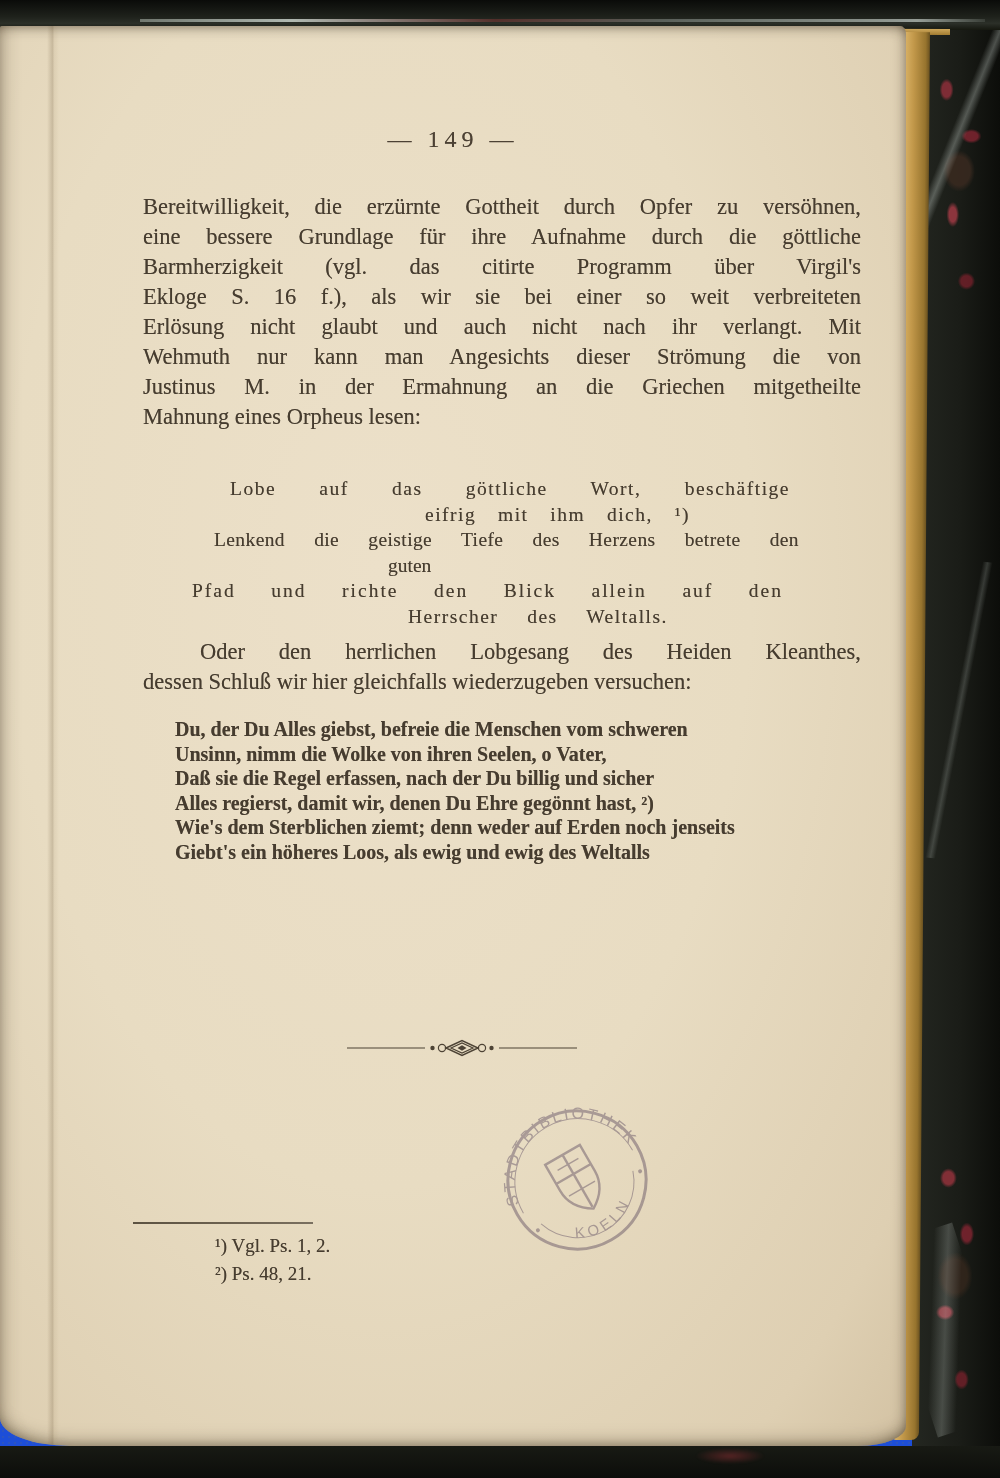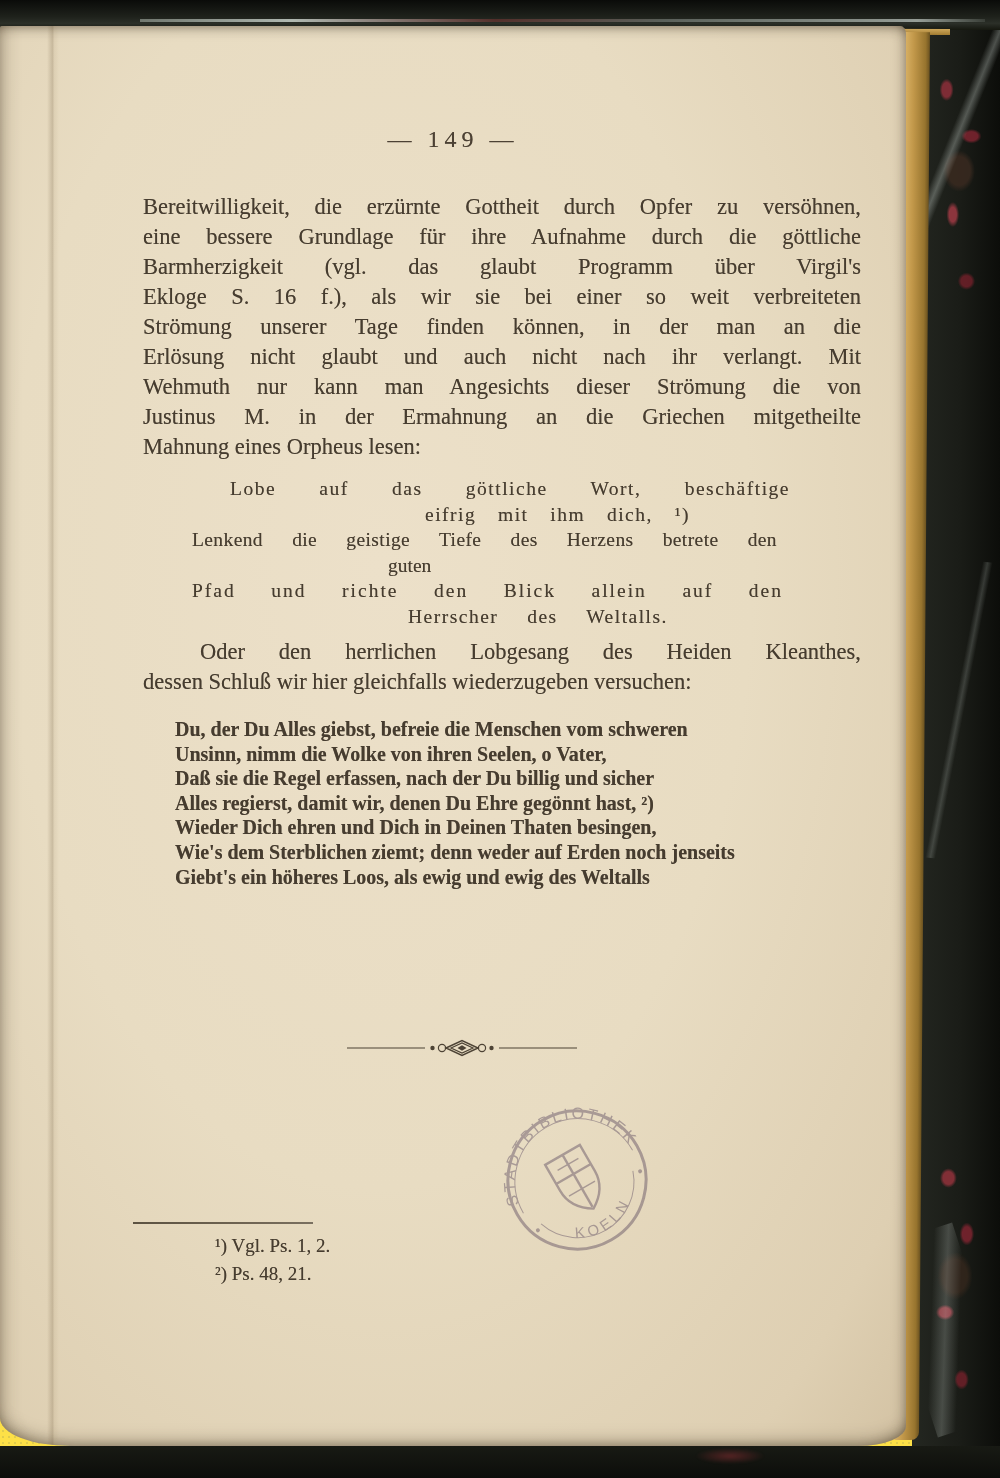--- a/index.html
+++ b/index.html
@@ -1,17 +1,17 @@
 <!DOCTYPE html>
 <html><head>
 <meta charset="utf-8">
 <style>
   html,body { margin:0; padding:0; background:#0e0f0c; }
   .scene { position:relative; width:1000px; height:1478px; overflow:hidden;
-           background:#fde047; font-family:"Liberation Serif", serif; }
+           background:#1d4ed8; font-family:"Liberation Serif", serif; }
   .cloth { position:absolute; inset:0;
            background-image: radial-gradient(rgba(100,112,96,.18) 1px, transparent 1.3px);
            background-size:6px 6px; }
   
   .cover-top { position:absolute; left:0; top:0; width:1000px; height:30px;
            background:linear-gradient(to bottom,#0a0b09,#1e211b 55%,#2b2f28 78%,#15170f); }
   .cover-top-highlight { position:absolute; left:140px; top:19px; width:845px; height:3px;
            background:linear-gradient(to right, rgba(205,215,205,.45), rgba(235,245,238,.7) 18%,
              rgba(170,60,60,.35) 42%, rgba(190,200,195,.35) 62%, rgba(225,235,228,.6) 92%, rgba(140,150,142,.2));
            filter:blur(.4px); }
@@ -62,21 +62,21 @@
   .txt { color:#463c2f; text-shadow:0 0 .5px rgba(70,60,47,.55); }
   .pageno { position:absolute; top:100px; left:0; width:100%; text-align:center;
            font-size:24px; letter-spacing:5px; color:#4c4134; }
   .para1 { position:absolute; left:143px; top:166px; width:718px; font-size:22.5px; line-height:30px; }
   .para2 { position:absolute; left:143px; top:611px; width:718px; font-size:22.5px; line-height:30px; }
   .jl { text-align:justify; text-align-last:justify; }
   .p2-0 { padding-left:57px; text-align:justify; text-align-last:justify; }
   .verse1 { position:absolute; left:143px; top:450px; width:718px; font-size:19.5px; line-height:25.5px; }
   .v1-0 { margin-left:87px;  width:560px; letter-spacing:1.5px; word-spacing:7px; text-align:justify; text-align-last:justify; }
   .v1-1 { margin-left:282px; width:265px; letter-spacing:1.5px; word-spacing:4px; text-align:justify; text-align-last:justify; }
-  .v1-2 { margin-left:49px;  width:585px; letter-spacing:.4px;  word-spacing:4px; text-align:justify; text-align-last:justify; }
+  .v1-2 { margin-left:71px;  width:585px; letter-spacing:.4px;  word-spacing:4px; text-align:justify; text-align-last:justify; }
   .v1-3 { margin-left:245px; }
   .v1-4 { margin-left:49px;  width:591px; letter-spacing:2px;   word-spacing:9px; text-align:justify; text-align-last:justify; }
   .v1-5 { margin-left:265px; width:260px; letter-spacing:1.5px; text-align:justify; text-align-last:justify; }
   .verse2 { position:absolute; left:175px; top:691px; width:700px; font-size:20px; line-height:24.6px;font-weight:bold; }
   .divider { position:absolute; left:345px; top:1009px; }
   .stamp { position:absolute; left:491px; top:1068px; width:172px; height:172px;
            transform:rotate(-30deg); opacity:.62; mix-blend-mode:multiply; }
   .fnrule { position:absolute; left:133px; top:1196px; width:180px; height:2px;
            background:linear-gradient(to right,#5c5241,#6d6250 55%, #7a7060); }
   .fns { position:absolute; left:215px; top:1206px; font-size:19px; line-height:28px; }
@@ -100,23 +100,22 @@
   <div class="bottom-smudge"></div>
 
   <div class="page">
     <div class="crease"></div>
 
     <div class="pageno txt">— 149 —</div>
 
     <div class="para1 txt">
       <div class="jl">Bereitwilligkeit, die erzürnte Gottheit durch Opfer zu versöhnen,</div>
       <div class="jl">eine bessere Grundlage für ihre Aufnahme durch die göttliche</div>
-      <div class="jl">Barmherzigkeit (vgl. das glaubt Programm über Virgil's</div>
+      <div class="jl">Barmherzigkeit (vgl. das citirte Programm über Virgil's</div>
       <div class="jl">Ekloge S. 16 f.), als wir sie bei einer so weit verbreiteten</div>
-      <div class="jl">Strömung unserer Tage finden können, in der man an die</div>
       <div class="jl">Erlösung nicht glaubt und auch nicht nach ihr verlangt.  Mit</div>
       <div class="jl">Wehmuth nur kann man Angesichts dieser Strömung die von</div>
       <div class="jl">Justinus M. in der Ermahnung an die Griechen mitgetheilte</div>
       <div>Mahnung eines Orpheus lesen:</div>
     </div>
 
     <div class="verse1 txt">
       <div class="v1-0">Lobe auf das göttliche Wort, beschäftige</div>
       <div class="v1-1">eifrig mit ihm dich, ¹)</div>
       <div class="v1-2">Lenkend die geistige Tiefe des Herzens betrete den</div>
@@ -128,21 +127,20 @@
     <div class="para2 txt">
       <div class="p2-0">Oder den herrlichen Lobgesang des Heiden Kleanthes,</div>
       <div>dessen Schluß wir hier gleichfalls wiederzugeben versuchen:</div>
     </div>
 
     <div class="verse2 txt">
       <div>Du, der Du Alles giebst, befreie die Menschen vom schweren</div>
       <div>Unsinn, nimm die Wolke von ihren Seelen, o Vater,</div>
       <div>Daß sie die Regel erfassen, nach der Du billig und sicher</div>
       <div>Alles regierst, damit wir, denen Du Ehre gegönnt hast, ²)</div>
-      <div>Wieder Dich ehren und Dich in Deinen Thaten besingen,</div>
       <div>Wie's dem Sterblichen ziemt; denn weder auf Erden noch jenseits</div>
       <div>Giebt's ein höheres Loos, als ewig und ewig des Weltalls</div>
     </div>
 
     <svg class="divider" width="234" height="26" viewBox="0 0 234 26">
       <g stroke="#4d4335" fill="none" stroke-width="1.2">
         <line x1="2" y1="13" x2="80" y2="13"></line>
         <line x1="154" y1="13" x2="232" y2="13"></line>
         <circle cx="97" cy="13" r="3.6"></circle>
         <circle cx="137" cy="13" r="3.6"></circle>

